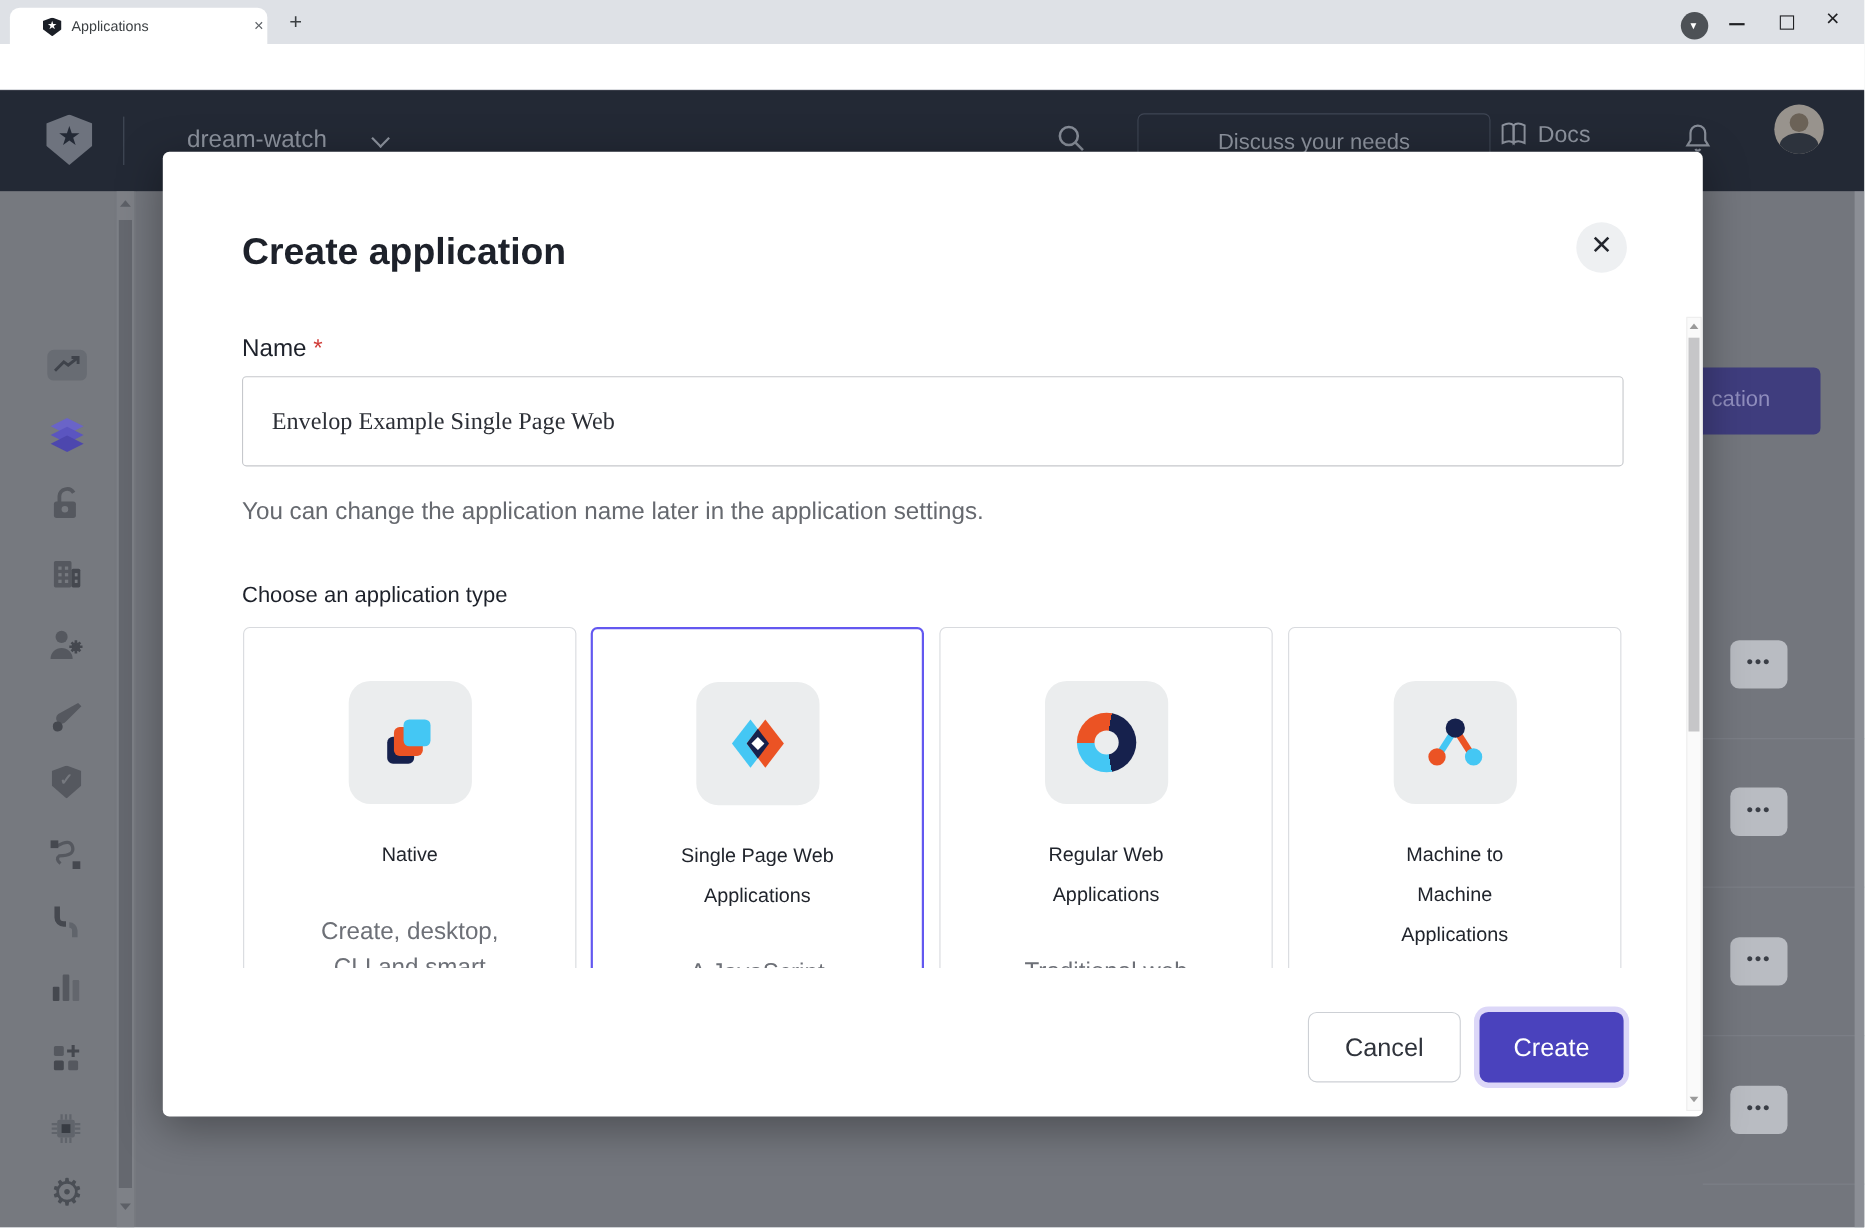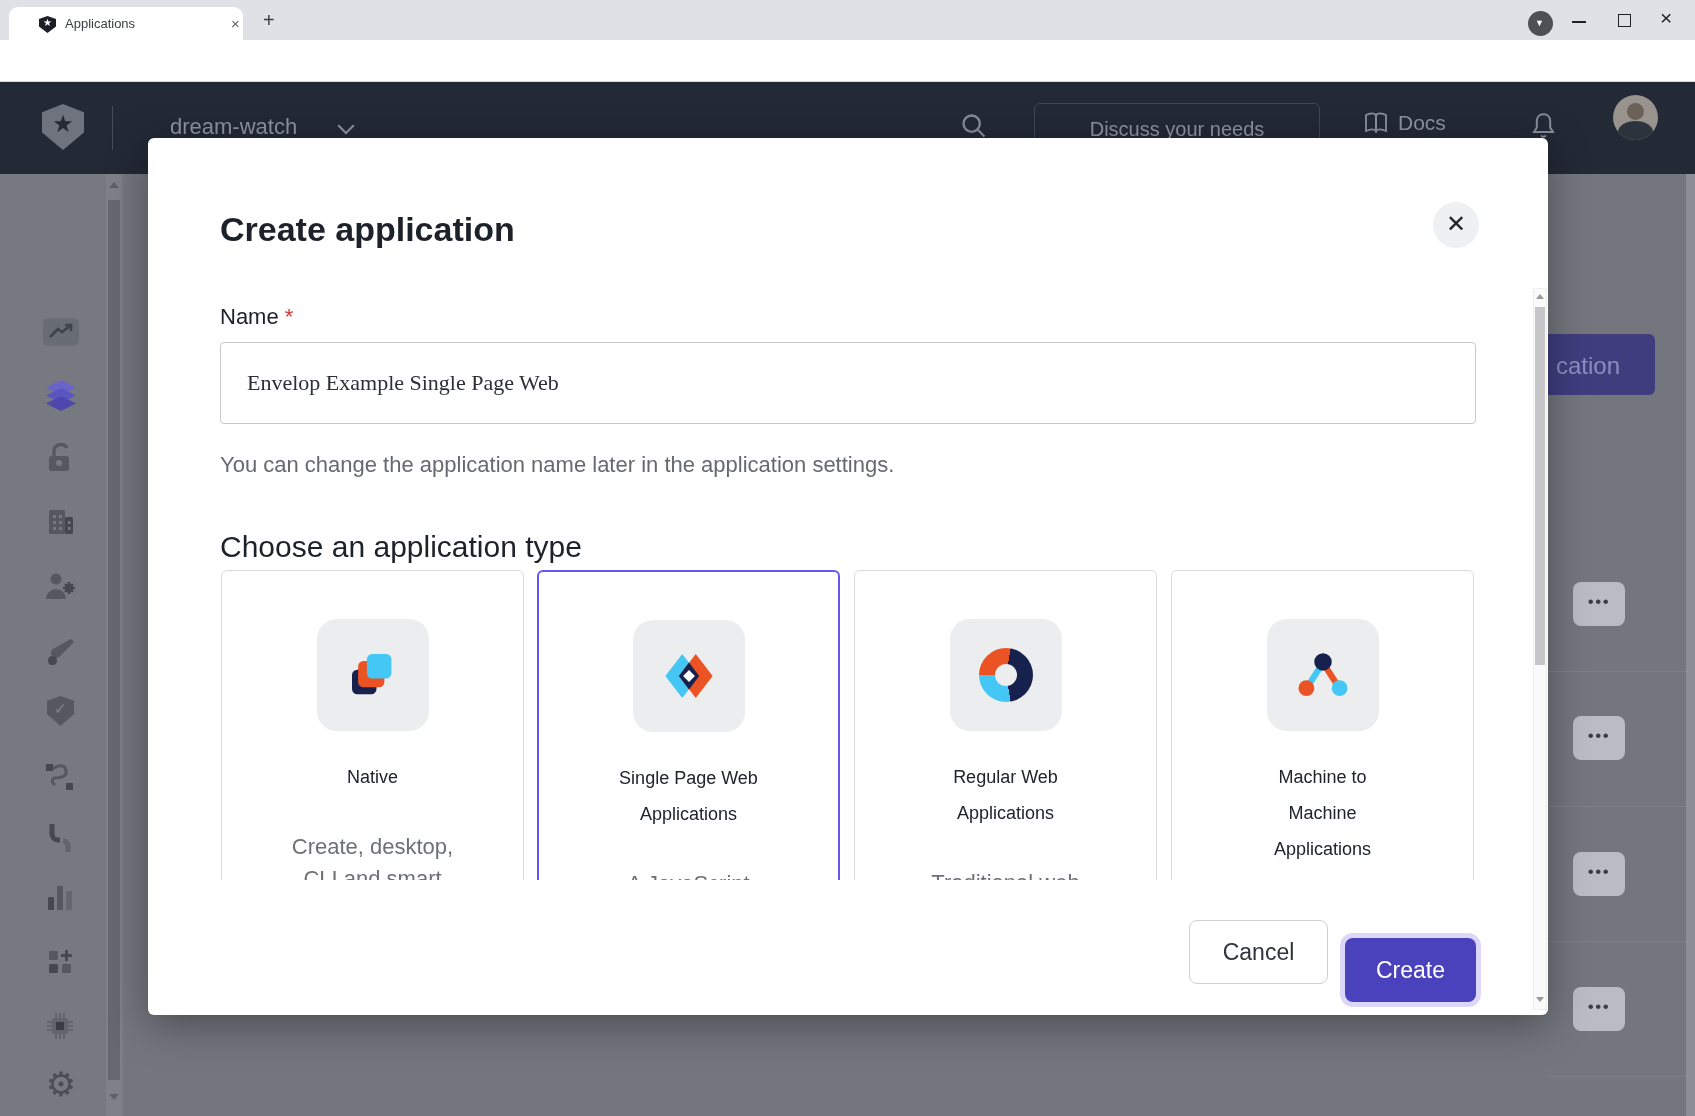--- a/index.html
+++ b/index.html
@@ -32,64 +32,64 @@
   .update-pill .lbl { position:absolute; left:12px; top:6px; font-size:13px; color:#1f8b46; }
   .update-pill .dots { position:absolute; right:7px; top:5px; font-size:12px; color:#1f8b46; letter-spacing:0; line-height:6px; }
 
   
   .page { position:absolute; left:0; top:82px; width:1695px; height:1034px; background:#73767d; }
   .appheader { position:absolute; left:0; top:0; width:1695px; height:92px; background:#232935; }
   .hdr-logo { position:absolute; left:42px; top:22px; width:42px; height:46px; }
   .hdr-div { position:absolute; left:112px; top:24px; width:1px; height:44px; background:#454c5a; }
   .tenant { position:absolute; left:170px; top:32px; font-size:22px; color:#8d939e; }
   .chev { position:absolute; left:340px; top:38px; width:12px; height:12px; border-right:2.4px solid #8d939e; border-bottom:2.4px solid #8d939e; transform:rotate(45deg); }
-  .discuss { position:absolute; left:1034px; top:21px; width:286px; height:53px; border:1px solid #3f4654; border-radius:6px; }
+  .discuss { position:absolute; left:1034px; top:21px; width:321px; height:53px; border:1px solid #3f4654; border-radius:6px; }
   .discuss span { position:absolute; left:50%; top:14px; transform:translateX(-50%); font-size:20px; color:#8d939e; white-space:nowrap; }
   .docs { position:absolute; left:1364px; top:29px; color:#8d939e; font-size:21px; }
   .avatar { position:absolute; left:1613px; top:13px; width:45px; height:45px; border-radius:50%; background:#98938d; overflow:hidden; }
   .avatar .head { position:absolute; left:14px; top:8px; width:17px; height:17px; border-radius:50%; background:#6b6257; }
   .avatar .body { position:absolute; left:5px; top:26px; width:35px; height:22px; border-radius:50% 50% 0 0; background:#2d333d; }
 
   .sidebar { position:absolute; left:0; top:92px; width:124px; height:942px; background:#76797f; }
   .side-scroll { position:absolute; left:106px; top:0; width:16px; height:942px; background:#7e8187; }
   .side-thumb { position:absolute; left:2px; top:26px; width:12px; height:880px; background:#65686f; }
   .side-arrow { position:absolute; left:3px; width:0; height:0; border-left:5px solid transparent; border-right:5px solid transparent; }
   .sicon { position:absolute; left:43px; width:36px; height:32px; }
 
   .content-bg { position:absolute; left:124px; top:92px; width:1571px; height:942px; background:#73767d; }
   .bg-create-btn { position:absolute; left:1424px; top:160px; width:107px; height:61px; background:#3f3d7e; border-radius:0 6px 6px 0; }
-  .bg-create-btn span { position:absolute; left:8px; top:18px; font-size:24px; color:#8f8dbd; }
+  .bg-create-btn span { position:absolute; left:8px; top:18px; font-size:20px; color:#8f8dbd; }
   .bg-row-line { position:absolute; left:1424px; width:147px; height:1px; background:#7d8088; }
   .bg-menu { position:absolute; left:1449px; width:52px; height:44px; background:#b9bcc2; border-radius:8px; }
   .bg-menu span { position:absolute; left:50%; top:50%; transform:translate(-50%,-58%); color:#3a3e46; font-size:17px; letter-spacing:1.5px; }
   .page-scrollstrip { position:absolute; left:1562px; top:0; width:9px; height:942px; background:#8b8e95; }
 
   
   .modal { position:absolute; left:148px; top:56px; width:1400px; height:877px; background:#fff; border-radius:6px; box-shadow:0 10px 40px rgba(0,0,0,.35); }
   .m-title { position:absolute; left:72px; top:72px; font-size:34px; font-weight:600; color:#1d212a; }
   .m-close { position:absolute; left:1285px; top:64px; width:46px; height:46px; border-radius:50%; background:#eef0f2; }
   .m-close span { position:absolute; left:50%; top:50%; transform:translate(-50%,-54%); font-size:24px; color:#23262d; }
   .m-namelabel { position:absolute; left:72px; top:166px; font-size:22px; color:#1d212a; }
   .m-req { color:#d03c38; margin-left:6px; }
   .m-input { position:absolute; left:72px; top:204px; width:1256px; height:82px; border:1px solid #c6c8cc; border-radius:4px; font-size:22px; color:#2c2f36; padding-left:26px; font-family:Liberation Serif, serif; background:#fff; }
   .m-help { position:absolute; left:72px; top:314px; font-size:22px; color:#66696f; }
-  .m-typehead { position:absolute; left:72px; top:392px; font-size:30px; color:#1d212a; }
+  .m-typehead { position:absolute; left:72px; top:392px; font-size:20px; color:#1d212a; }
   .cards-viewport { position:absolute; left:72px; top:430px; width:1258px; height:312px; overflow:hidden; }
   .card { position:absolute; top:2px; width:303px; height:420px; border:1px solid #d8dade; border-radius:6px; padding-top:48px; text-align:center; }
   .card.sel { border:2px solid #6358f0; }
   .tile { width:112px; height:112px; margin:0 auto; background:#ebedee; border-radius:20px; position:relative; }
   .tile svg { position:absolute; left:50%; top:50%; transform:translate(-50%,-50%); }
   .card-title { margin-top:28px; font-size:18px; line-height:36px; color:#20242c; white-space:pre-line; }
   .card-desc { margin-top:36px; font-size:22px; line-height:32px; color:#6d7077; white-space:pre-line; }
   .m-scroll { position:absolute; left:1385px; top:150px; width:14px; height:722px; background:#fafafa; border:1px solid #ededed; }
   .m-thumb { position:absolute; left:1px; top:18px; width:10px; height:358px; background:#c6c6c8; }
   .m-sarrow { position:absolute; left:2px; width:0; height:0; border-left:4px solid transparent; border-right:4px solid transparent; }
   .btn { position:absolute; top:782px; height:64px; border-radius:8px; font-size:23px; display:flex; align-items:center; justify-content:center; }
   .btn-cancel { left:1041px; width:139px; background:#fff; border:1px solid #cdd0d5; color:#2f333b; }
-  .btn-create { left:1197px; width:131px; background:#4a42bd; color:#fff; box-shadow:0 0 0 5px #dcd7f8;margin-top:18px; }
+  .btn-create { left:1197px; width:131px; background:#4a42bd; color:#fff; box-shadow:0 0 0 5px #dcd7f8; }
 
   .regular-donut { width:54px; height:54px; border-radius:50%; background:conic-gradient(from 10deg,#16214d 0 160deg,#44c7f4 160deg 260deg,#eb5324 260deg 360deg); position:relative; }
   .regular-donut::after { content:""; position:absolute; left:16px; top:16px; width:22px; height:22px; border-radius:50%; background:#ebedee; }
 </style>
 </head>
 <body>
 
 <div class="screen">
 
   <div class="titlebar">

